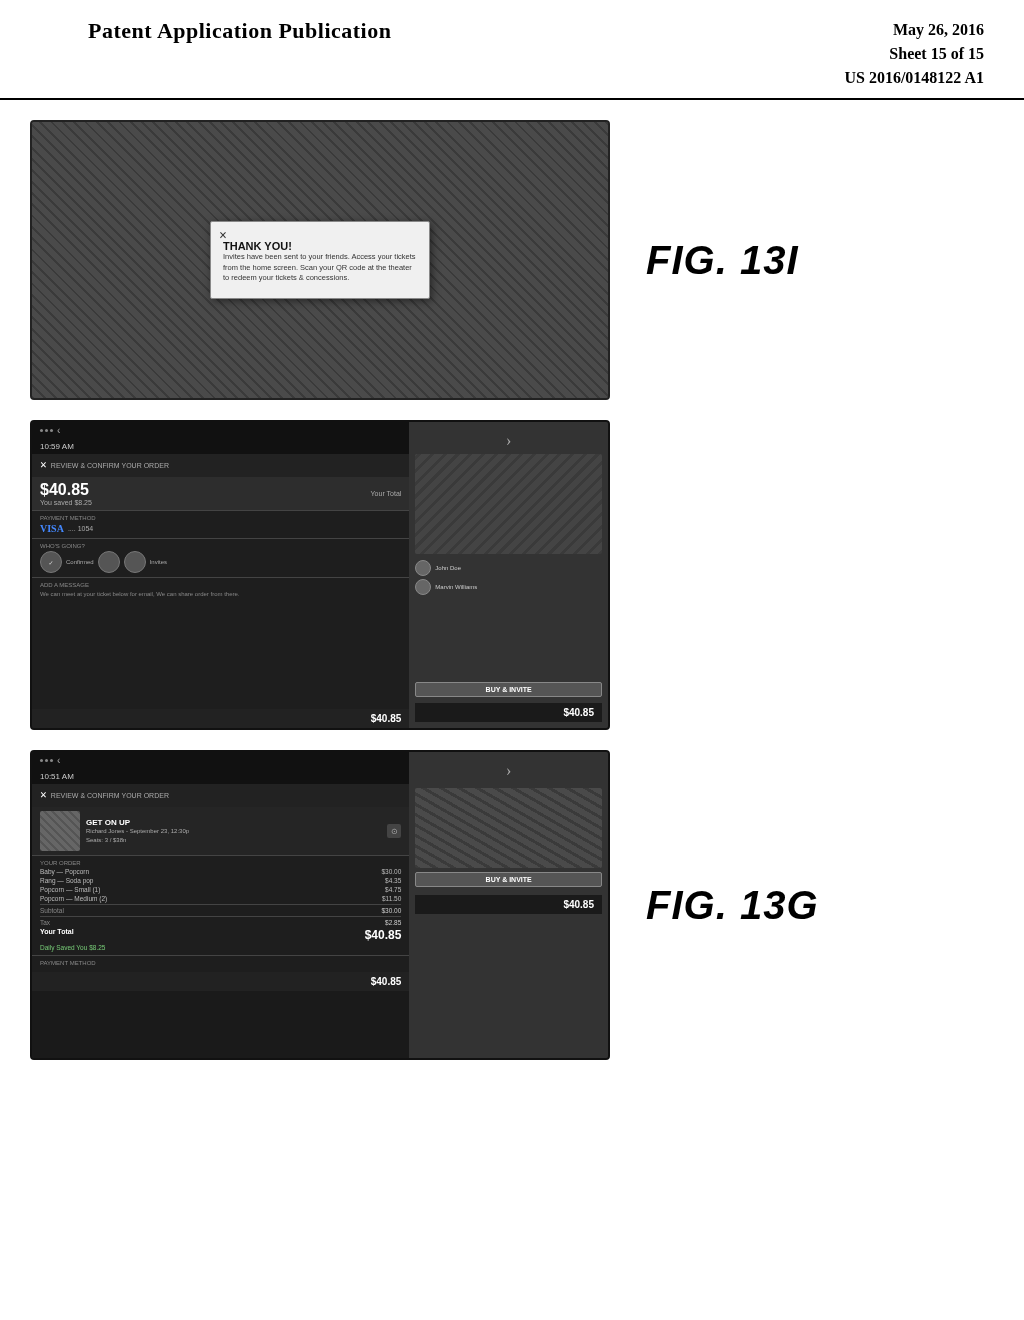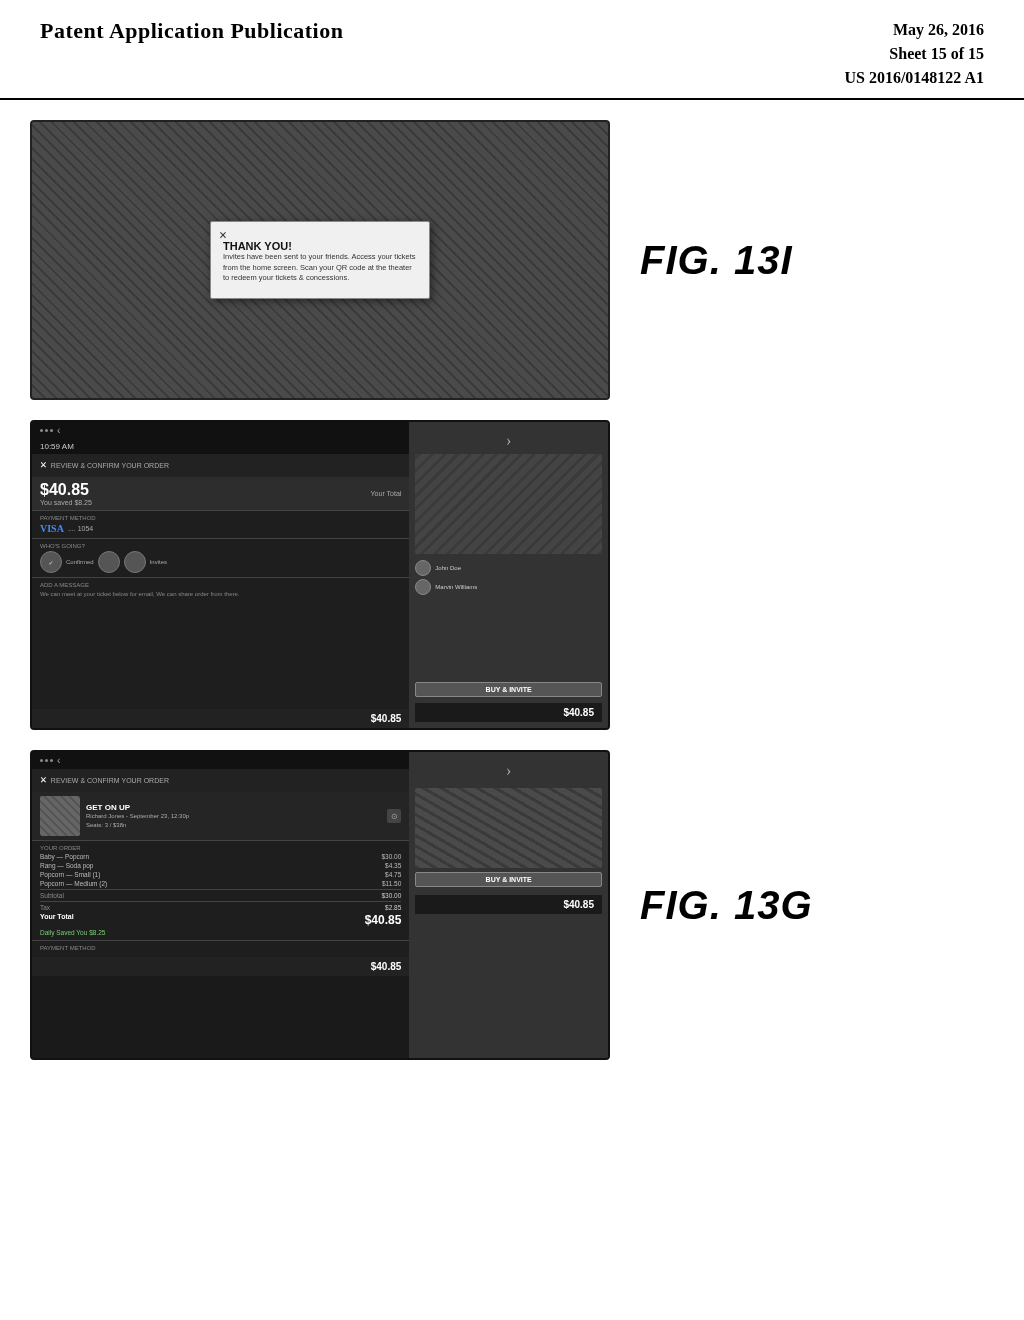--- a/index.html
+++ b/index.html
@@ -15,20 +15,21 @@
     .page-header {
       display: flex;
       justify-content: space-between;
       align-items: flex-start;
       padding: 18px 40px 8px 40px;
       border-bottom: 2px solid #000;
     }
     .header-left {
       display: flex;
       flex-direction: column;
+      margin-left: 48px;
     }
     .header-title {
       font-size: 22px;
       font-weight: bold;
       letter-spacing: 0.5px;
     }
     .header-right {
       font-size: 16px;
       font-weight: bold;
       text-align: right;
@@ -530,21 +531,21 @@
       line-height: 1.4;
     }
 
     
     .figure-label-inline {
       font-size: 40px;
       font-weight: bold;
       font-style: italic;
       font-family: Arial, sans-serif;
       letter-spacing: 1px;
-      margin-left: 20px;
+      margin-left: 26px;
       align-self: center;
     }
 
     .nav-arrows {
       display: flex;
       gap: 4px;
       padding: 3px 8px;
       background: #111;
       align-items: center;
     }
@@ -678,20 +679,23 @@
 
         <div class="phone-screen-13g">
           <div class="nav-arrows">
             <div class="nav-dots">
               <div class="nav-dot"></div>
               <div class="nav-dot"></div>
               <div class="nav-dot"></div>
             </div>
             <span class="nav-arrow-left">‹</span>
           </div>
+          <div class="phone-status-bar">
+            <span>10:51 AM</span>
+          </div>
           <div class="phone-header">
             <span class="phone-close-btn">×</span>
             <span class="phone-header-title">REVIEW &amp; CONFIRM YOUR ORDER</span>
           </div>
           <div class="get-on-up-section">
             <div class="event-thumb-small"></div>
             <div class="get-on-up-info">
               <div class="get-on-up-title">GET ON UP</div>
               <div class="get-on-up-detail">Richard Jones - September 23, 12:30p</div>
               <div class="get-on-up-detail">Seats: 3 / $38n</div>

